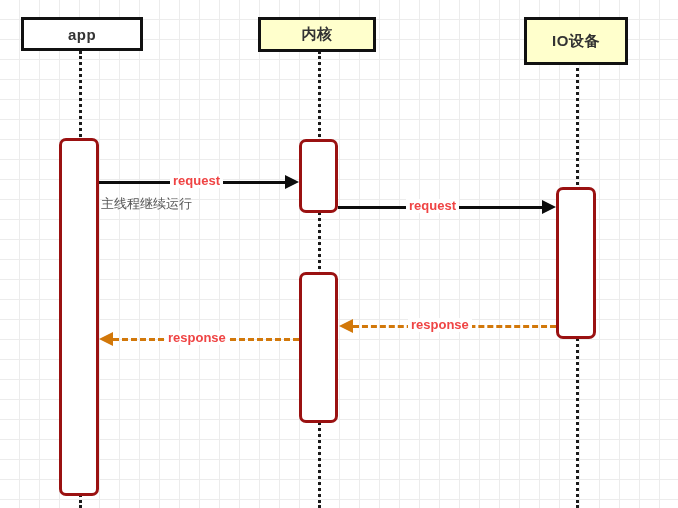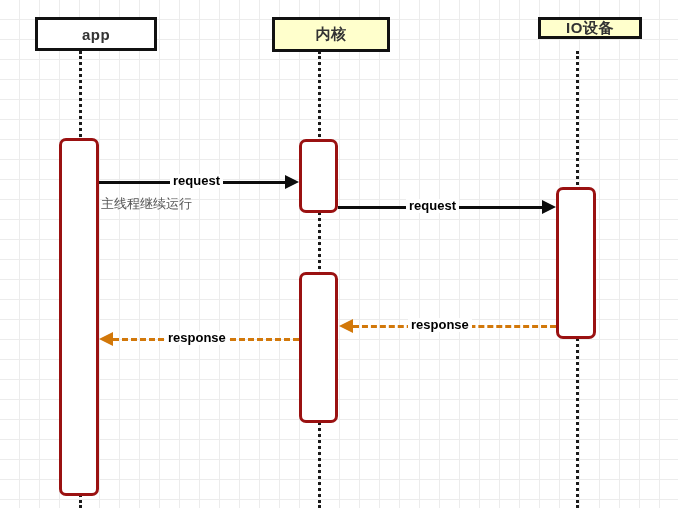--- a/index.html
+++ b/index.html
@@ -32,21 +32,20 @@
     position: absolute;
     box-sizing: border-box;
     border: 3px solid #111111;
     display: flex;
     align-items: center;
     justify-content: center;
     font-weight: bold;
     font-size: 15px;
     color: #333333;
     letter-spacing: 0.5px;
-    margin-left: 14px;
   }
 
   
   .lifeline {
     position: absolute;
     width: 0;
     border-left: 3px dotted #1a1a1a;
   }
 
   
@@ -83,21 +82,21 @@
   .arrowhead.left.open-head {
     border-top: 7px solid transparent;
     border-bottom: 7px solid transparent;
     border-right: 14px solid #d2780a;
   }
 
   .msg-label {
     position: absolute;
     font-size: 13px;
     font-weight: bold;
-    color: #000000;
+    color: #ef4444;
     background: #ffffff;
     padding: 0 3px;
     white-space: nowrap;
     line-height: 14px;
   }
 
   .note-label {
     position: absolute;
     font-size: 13px;
     color: #555555;
@@ -117,21 +116,21 @@
   <div class="lifeline" style="left:576px; top:51px; height:457px;"></div>
 
   <div class="participant" style="left:21px; top:17px; width:122px; height:34px; background:#ffffff;">
     <span>app</span>
   </div>
 
   <div class="participant" style="left:258px; top:17px; width:118px; height:35px; background:#ffffcc;">
     <span>内核</span>
   </div>
 
-  <div class="participant" style="left:524px; top:17px; width:104px; height:22px; background:#ffffcc;text-align:right;">
+  <div class="participant" style="left:524px; top:17px; width:104px; height:48px; background:#ffffcc;text-align:right;">
     <span>IO设备</span>
   </div>
 
   <div class="activation" style="left:59px;  top:138px; width:40px; height:358px;"></div>
   <div class="activation" style="left:299px; top:139px; width:39px; height:74px;"></div>
   <div class="activation" style="left:299px; top:272px; width:39px; height:151px;"></div>
   <div class="activation" style="left:556px; top:187px; width:40px; height:152px;"></div>
 
   <div class="msg-line solid" style="left:99px; top:181px; width:186px;"></div>
   <div class="arrowhead right solid-head" style="left:285px; top:175px;"></div>

